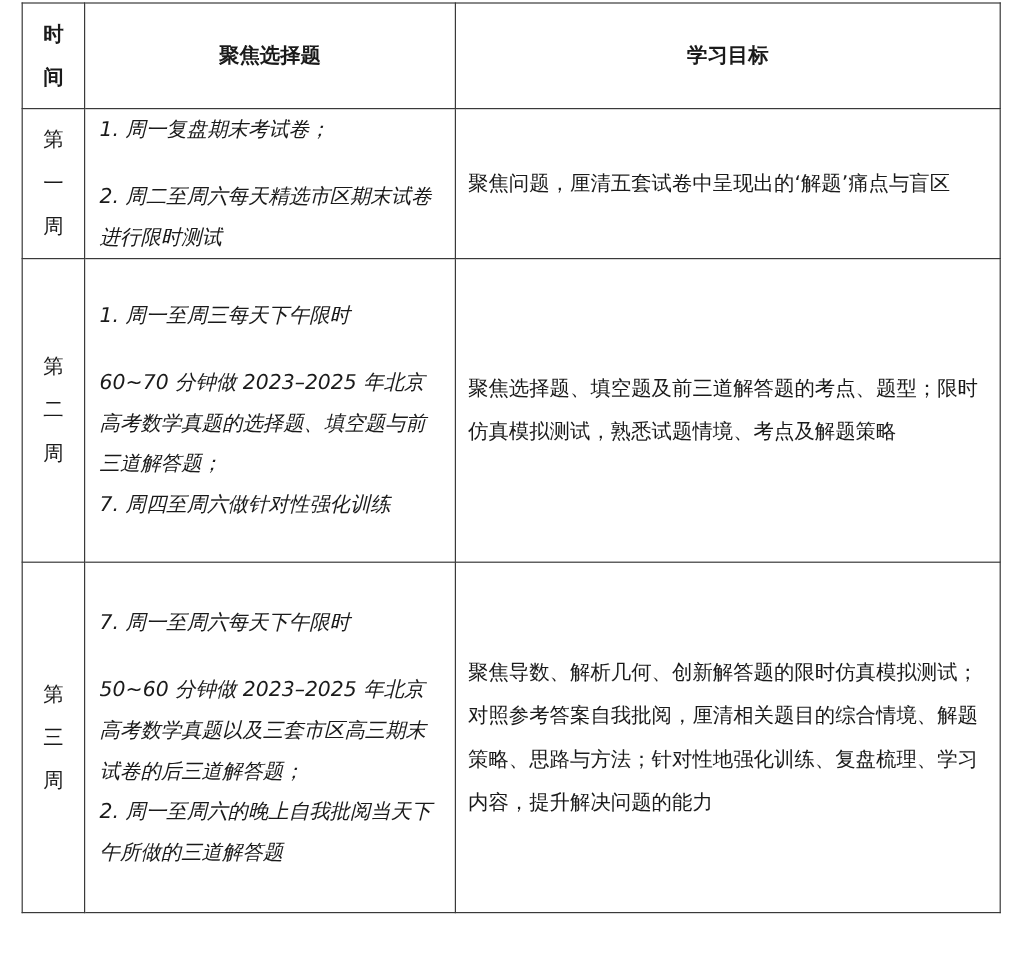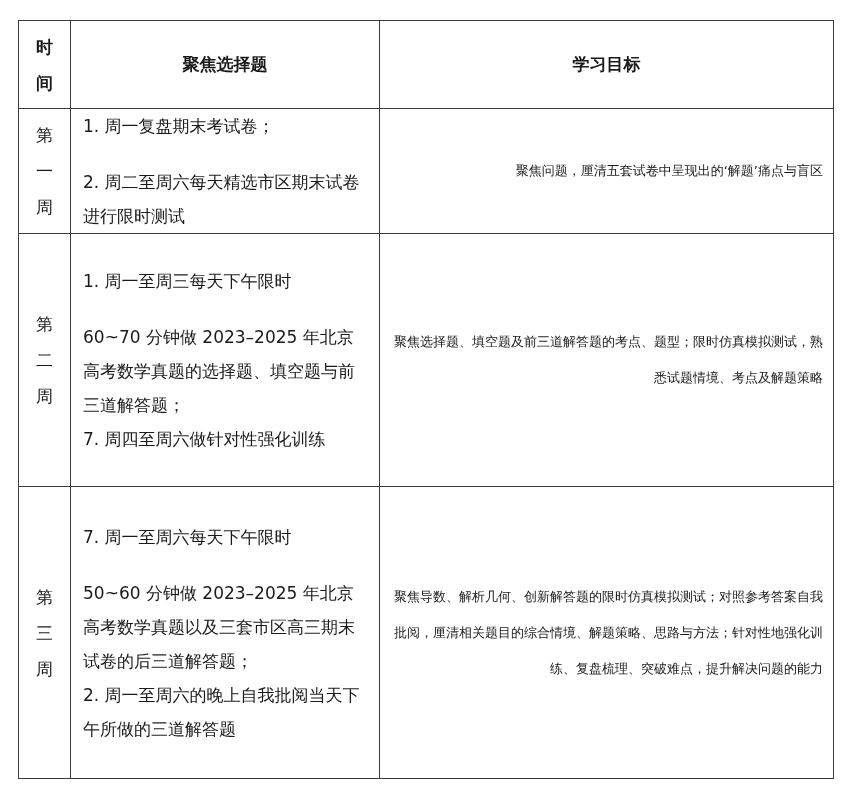--- a/index.html
+++ b/index.html
@@ -1,30 +1,30 @@
 <!DOCTYPE html>
 <html><head>
   <meta charset="utf-8">
   <style>
     html, body { margin: 0; padding: 0; background: #ffffff; }
     body { width: 853px; height: 805px; position: relative; overflow: hidden;
       font-family: "DejaVu Sans", "Liberation Sans", sans-serif; color: #1a1a1a; }
-    table.plan { position: absolute; left: 18px; top: 20px; border-collapse: collapse;
+    table.plan { position: absolute; left: 18px; top: 2px; border-collapse: collapse;
       table-layout: fixed; width: 815px; }
     table.plan td, table.plan th { border: 1.5px solid #3a3a3a; padding: 0; vertical-align: middle; }
     col.c1 { width: 52px; } col.c2 { width: 309px; } col.c3 { width: 454px; }
     tr.head { height: 88px; }
     tr.r1 { height: 107px; } tr.r2 { height: 253px; } tr.r3 { height: 292px; }
     th { font-weight: bold; font-size: 17px; text-align: center; }
     .time-head { font-size: 17px; line-height: 27px; font-weight: bold; }
     .week { text-align: center; font-size: 17px; line-height: 36px; width: 20px; margin: 0 auto; word-break: break-all; }
-    .content { padding: 0 10px 0 12px; font-size: 17px; line-height: 34px; }
+    .content { padding: 0 10px 0 12px; font-size: 17px; line-height: 34px; font-style: italic; }
     .content p { margin: 0; }
     .content p.gap { margin-top: 22px; }
-    .goal { padding: 0 10px 0 10px; font-size: 13px; line-height: 36px; text-align: right; }
+    .goal { padding: 0 10px 0 10px; font-size: 17px; line-height: 36px; }
   </style>
 </head>
 <body>
 
 <table class="plan">
   <colgroup>
       <col class="c1">
       <col class="c2">
       <col class="c3">
     </colgroup>
@@ -70,17 +70,17 @@
           <div class="week">第三周</div>
         </td>
     <td>
       <div class="content">
         <p>7. 周一至周六每天下午限时</p>
         <p class="gap">50~60 分钟做 2023–2025 年北京高考数学真题以及三套市区高三期末试卷的后三道解答题；</p>
         <p>2.  周一至周六的晚上自我批阅当天下午所做的三道解答题</p>
       </div>
     </td>
     <td>
-          <div class="goal">聚焦导数、解析几何、创新解答题的限时仿真模拟测试；对照参考答案自我批阅，厘清相关题目的综合情境、解题策略、思路与方法；针对性地强化训练、复盘梳理、突破难点，提升解决问题的能力</div>
+          <div class="goal">聚焦导数、解析几何、创新解答题的限时仿真模拟测试；对照参考答案自我批阅，厘清相关题目的综合情境、解题策略、思路与方法；针对性地强化训练、复盘梳理、学习内容，提升解决问题的能力</div>
         </td>
   </tr>
 </tbody>
   </table>
 
 </body></html>

